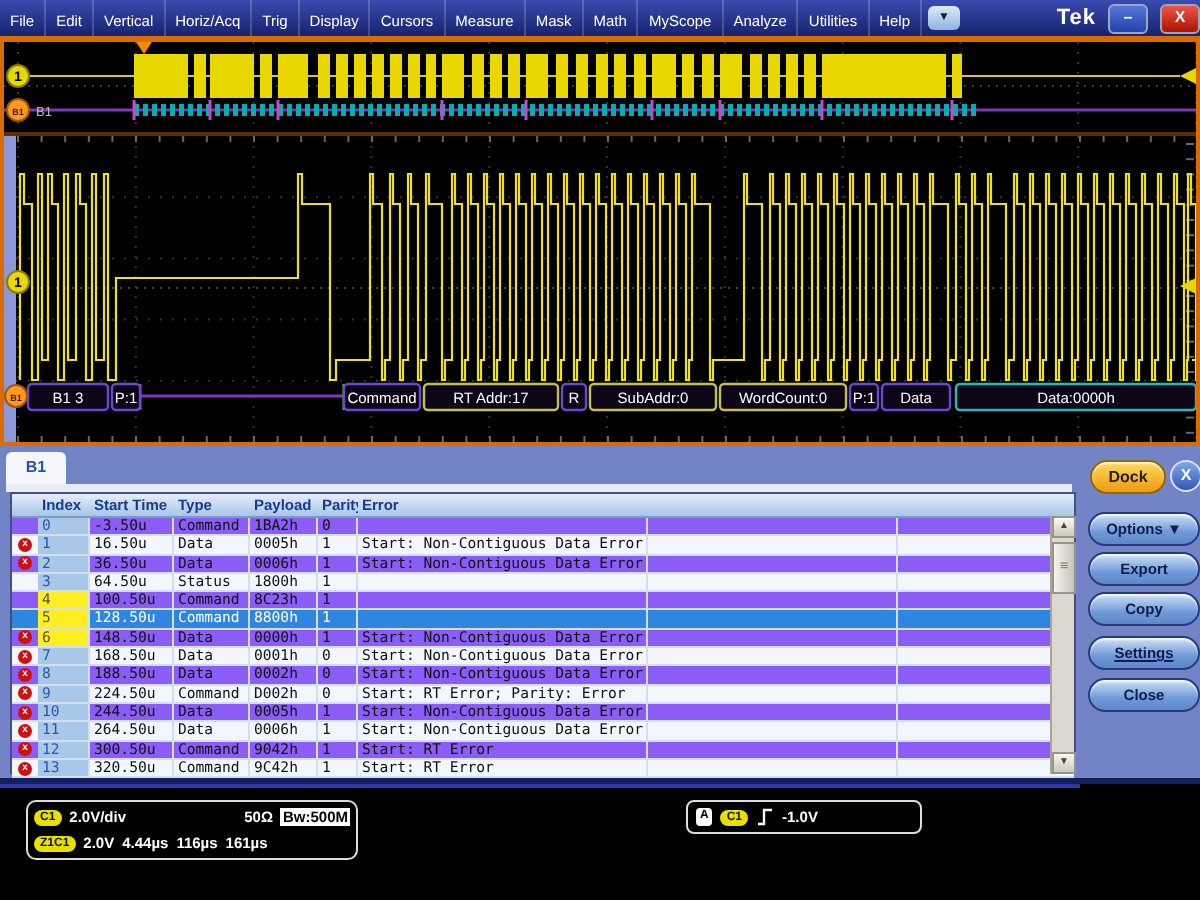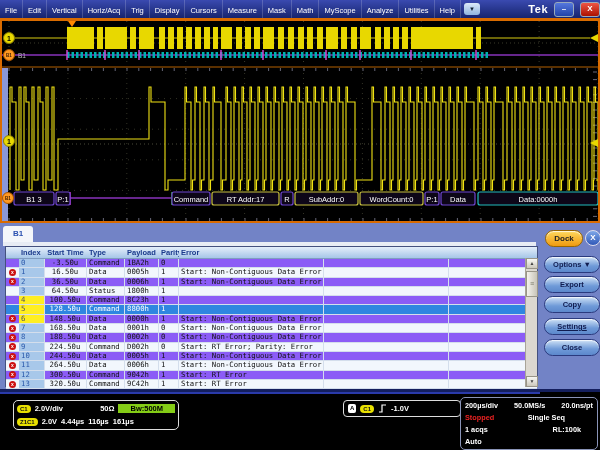--- a/index.html
+++ b/index.html
@@ -42,21 +42,21 @@
   #thead span{font-size:7.5px;font-weight:bold;color:#1a3a8c;line-height:11px;padding-left:2px;
     box-sizing:border-box;white-space:nowrap;overflow:hidden;}
   .trow{display:flex;height:9.3px;box-sizing:border-box;border-bottom:1px solid #d4deec;
     font-family:"DejaVu Sans Mono",monospace;font-size:7.3px;line-height:8.5px;color:#111;}
   .trow.odd{background:#f2f7fd;}
   .trow.sel{background:#2f86e0;color:#fff;}
   .cell{box-sizing:border-box;border-right:1px solid #d4deec;padding-left:2px;
     white-space:nowrap;overflow:hidden;}
   .c-icon{width:13px;border-right:none;display:flex;align-items:center;justify-content:center;padding-left:0;}
   .c-index{width:26px;}
-  .c-start{width:42px;text-align:center;padding-right:3px;}
+  .c-start{width:42px;text-align:left;padding-right:3px;}
   .c-type{width:38px;}
   .c-payload{width:34px;}
   .c-parity{width:20px;}
   .c-error{width:145px;}
   .c-x1{width:125px;}
   .c-x2{width:76px;border-right:none;}
   .ibg-blue{background:#a8c8ea;color:#2a58aa;}
   .ibg-yellow{background:#ffee22;color:#555;}
   .err-ic{width:7px;height:7px;border-radius:50%;background:#cc1111;color:#fff;
     font-size:5px;font-weight:bold;text-align:center;line-height:7px;font-family:"Liberation Sans",sans-serif;}
@@ -83,21 +83,21 @@
   .side-btn{left:544px;width:54px;height:15px;font-size:7.5px;line-height:15px;}
 
   
   #statusbar{position:absolute;left:0;top:392px;width:540px;height:58px;background:#000;
     border-top:2px solid #2a3aaa;box-sizing:border-box;color:#fff;}
   #ch-readout{position:absolute;left:13px;top:6px;width:166px;height:30px;
     border:1px solid #ddd;border-radius:5px;padding:1px 3px;box-sizing:border-box;}
   .ro-line{display:flex;align-items:center;height:13px;gap:4px;font-size:7.5px;font-weight:bold;}
   .src-badge{background:#e8e000;color:#111;font-size:6px;font-weight:bold;border-radius:5px;
     padding:0 3px;line-height:8px;height:8px;}
-  .bw-chip{background:#84cc16;color:#000;padding:0 12px;}
+  .bw-chip{background:#ffffff;color:#000;padding:0 1px;}
   #trig-readout{position:absolute;left:343px;top:6px;width:118px;height:17px;
     border:1px solid #ddd;border-radius:4px;display:flex;align-items:center;gap:4px;
     padding:0 4px;box-sizing:border-box;font-size:7.5px;font-weight:bold;}
   #a-chip{background:#fff;color:#000;font-size:6px;font-weight:bold;padding:0 2px;border-radius:2px;line-height:9px;}
   #horiz-readout{position:absolute;left:460px;top:3px;width:138px;height:53px;
     border:1px solid #8a94b8;border-radius:5px;box-sizing:border-box;padding:2px 4px;
     font-size:7.3px;font-weight:bold;}
   .hz-line{display:flex;justify-content:space-between;height:12px;line-height:12px;}
   .red{color:#ee2222;}
 </style>
@@ -400,21 +400,21 @@
         <div class="pill blue-pill side-btn" style="top: 53px;">Export</div>
         <div class="pill blue-pill side-btn" style="top: 73px;">Copy</div>
         <div class="pill blue-pill side-btn" style="top: 95px; text-decoration: underline;">Settings</div>
         <div class="pill blue-pill side-btn" style="top: 116px;">Close</div>
       </div>
 
     <div id="tablebox">
       <div id="thead">
         <span class="c-icon"></span>
         <span class="c-index">Index</span>
-        <span class="c-start" style="text-align:center;padding-left:2px;">Start Time</span>
+        <span class="c-start" style="text-align:left;padding-left:2px;">Start Time</span>
         <span class="c-type">Type</span>
         <span class="c-payload">Payload</span>
         <span class="c-parity">Parity</span>
         <span class="c-error">Error</span>
         <span class="c-x1"></span>
         <span class="c-x2"></span>
       </div>
       <div id="tbody">
           <div class="trow">
             <span class="cell c-icon"></span>
@@ -618,32 +618,14 @@
 
     <div id="trig-readout">
       <span id="a-chip">A</span>
       <span class="src-badge">C1</span>
       <svg width="9" height="11">
         <path d="M1,9 L4,9 L4,2 L8,2" stroke="#fff" stroke-width="1.2" fill="none"></path>
       </svg>
       <span>-1.0V</span>
     </div>
 
-    <div id="horiz-readout">
-      <div class="hz-line">
-        <span>200µs/div</span>
-        <span>50.0MS/s</span>
-        <span>20.0ns/pt</span>
-      </div>
-      <div class="hz-line">
-        <span class="red">Stopped</span>
-        <span style="margin-right:28px">Single Seq</span>
-      </div>
-      <div class="hz-line">
-        <span>1 acqs</span>
-        <span style="margin-right:12px">RL:100k</span>
-      </div>
-      <div class="hz-line">
-        <span>Auto</span>
-      </div>
-    </div>
   </div>
 </div>
 
 </body></html>

